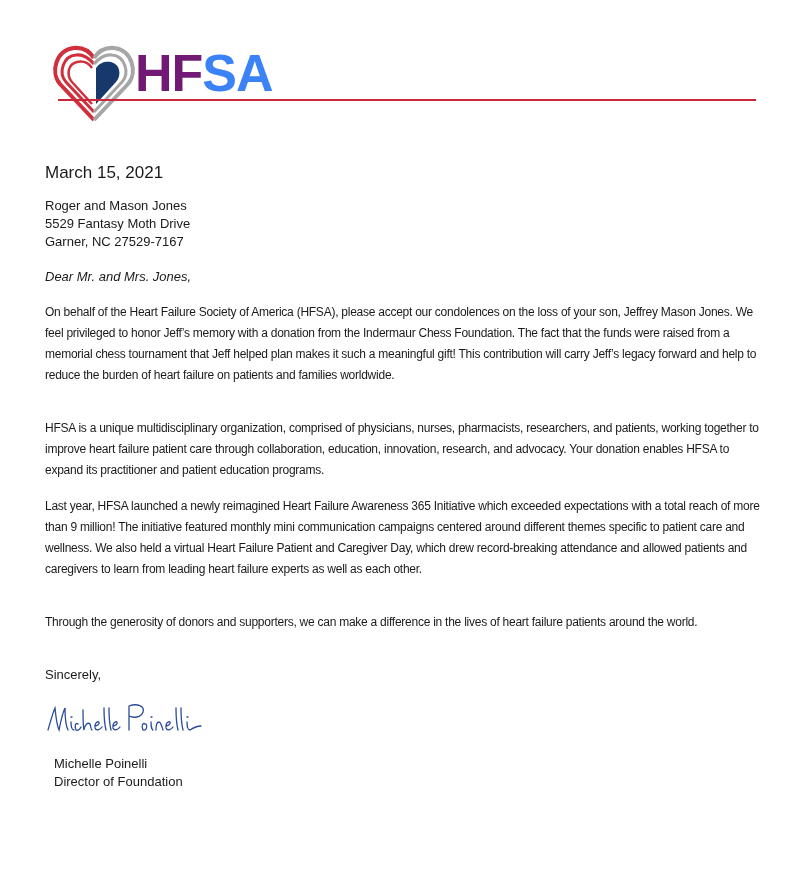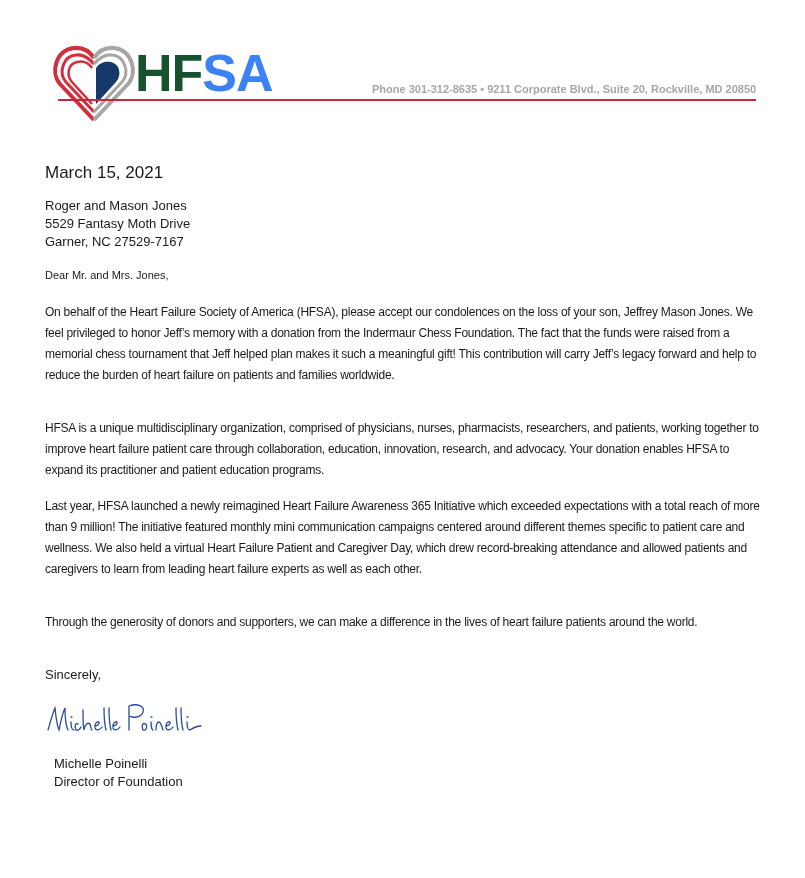--- a/index.html
+++ b/index.html
@@ -2,30 +2,30 @@
 <html><head>
   <meta charset="utf-8">
   <style>
     html, body { margin: 0; padding: 0; background: #ffffff; }
     body { width: 805px; height: 878px; position: relative; overflow: hidden;
       font-family: "Liberation Sans", sans-serif; color: #1a1a1a; }
     .letterhead { position: absolute; left: 0; top: 0; width: 805px; height: 130px; }
     .logo-heart { position: absolute; left: 52px; top: 44px; width: 84px; height: 80px; }
     .logo-text { position: absolute; left: 135px; top: 43px; font-size: 52px; font-weight: bold;
       letter-spacing: -1px; line-height: 60px; }
-    .logo-text .hf { color: #14532d; }
+    .logo-text .hf { color: #701a75; }
     .logo-text .sa { color: #3b82f6; }
     .red-rule { position: absolute; left: 58px; top: 99px; width: 698px; height: 2px; background: #c8283a; }
     .org-name { position: absolute; left: 137px; top: 105px; font-size: 11.5px; font-weight: bold;
       letter-spacing: 1.1px; color: #16386b; }
     .org-name .acc { color: #d22f3c; }
     .contact { position: absolute; left: 372px; top: 83px; font-size: 11px; color: #a6a6a6; font-weight: bold; }
     .date { position: absolute; left: 45px; top: 163px; font-size: 17px; }
     .addr { position: absolute; left: 45px; top: 197px; font-size: 13px; line-height: 18px; }
-    .salutation { position: absolute; left: 45px; top: 269px; font-size: 11px; }
+    .salutation { position: absolute; left: 45px; top: 269px; font-size: 13px; font-style: italic; }
     .body-p { position: absolute; left: 45px; width: 725px; font-size: 12px; line-height: 21px; letter-spacing: -0.25px; }
     .closing { position: absolute; left: 45px; top: 667px; font-size: 13px; }
     .signature { position: absolute; left: 45px; top: 700px; width: 180px; height: 40px; }
     .signer { position: absolute; left: 45px; top: 755px; font-size: 13px; line-height: 18px; margin-left: 9px; }
   </style>
 </head>
 <body>
 
 <div class="letterhead">
   <svg class="logo-heart" viewBox="0 0 84 80">
@@ -36,21 +36,20 @@
     <path d="M42 76 L76 40 C86 28 80 6 62 4 C52 3 46 8 42 14" fill="none" stroke="#a6a6a6" stroke-width="4"></path>
     <path d="M42 68 L70 38 C78 29 73 12 60 11 C52 10 47 14 42 20" fill="none" stroke="#a6a6a6" stroke-width="3"></path>
 
     <path d="M44 60 L44 24 C48 18 54 17 59 18 C68 20 70 31 64 38 Z" fill="#16386b"></path>
     <path d="M40 60 L20 38 C14 31 16 20 25 18 C30 17 36 18 40 24" fill="none" stroke="#d22f3c" stroke-width="2.5"></path>
   </svg>
   <div class="logo-text">
     <span class="hf">HF</span><span class="sa">SA</span>
   </div>
   <div class="red-rule"></div>
-  <div class="contact">Phone 301-312-8635 • 9211 Corporate Blvd., Suite 20, Rockville, MD 20850</div>
 </div>
 
 <div class="date">March 15, 2021</div>
 
 <div class="addr">
   <div>Roger and Mason Jones</div>
   <div>5529 Fantasy Moth Drive</div>
   <div>Garner, NC 27529-7167</div>
 </div>
 

